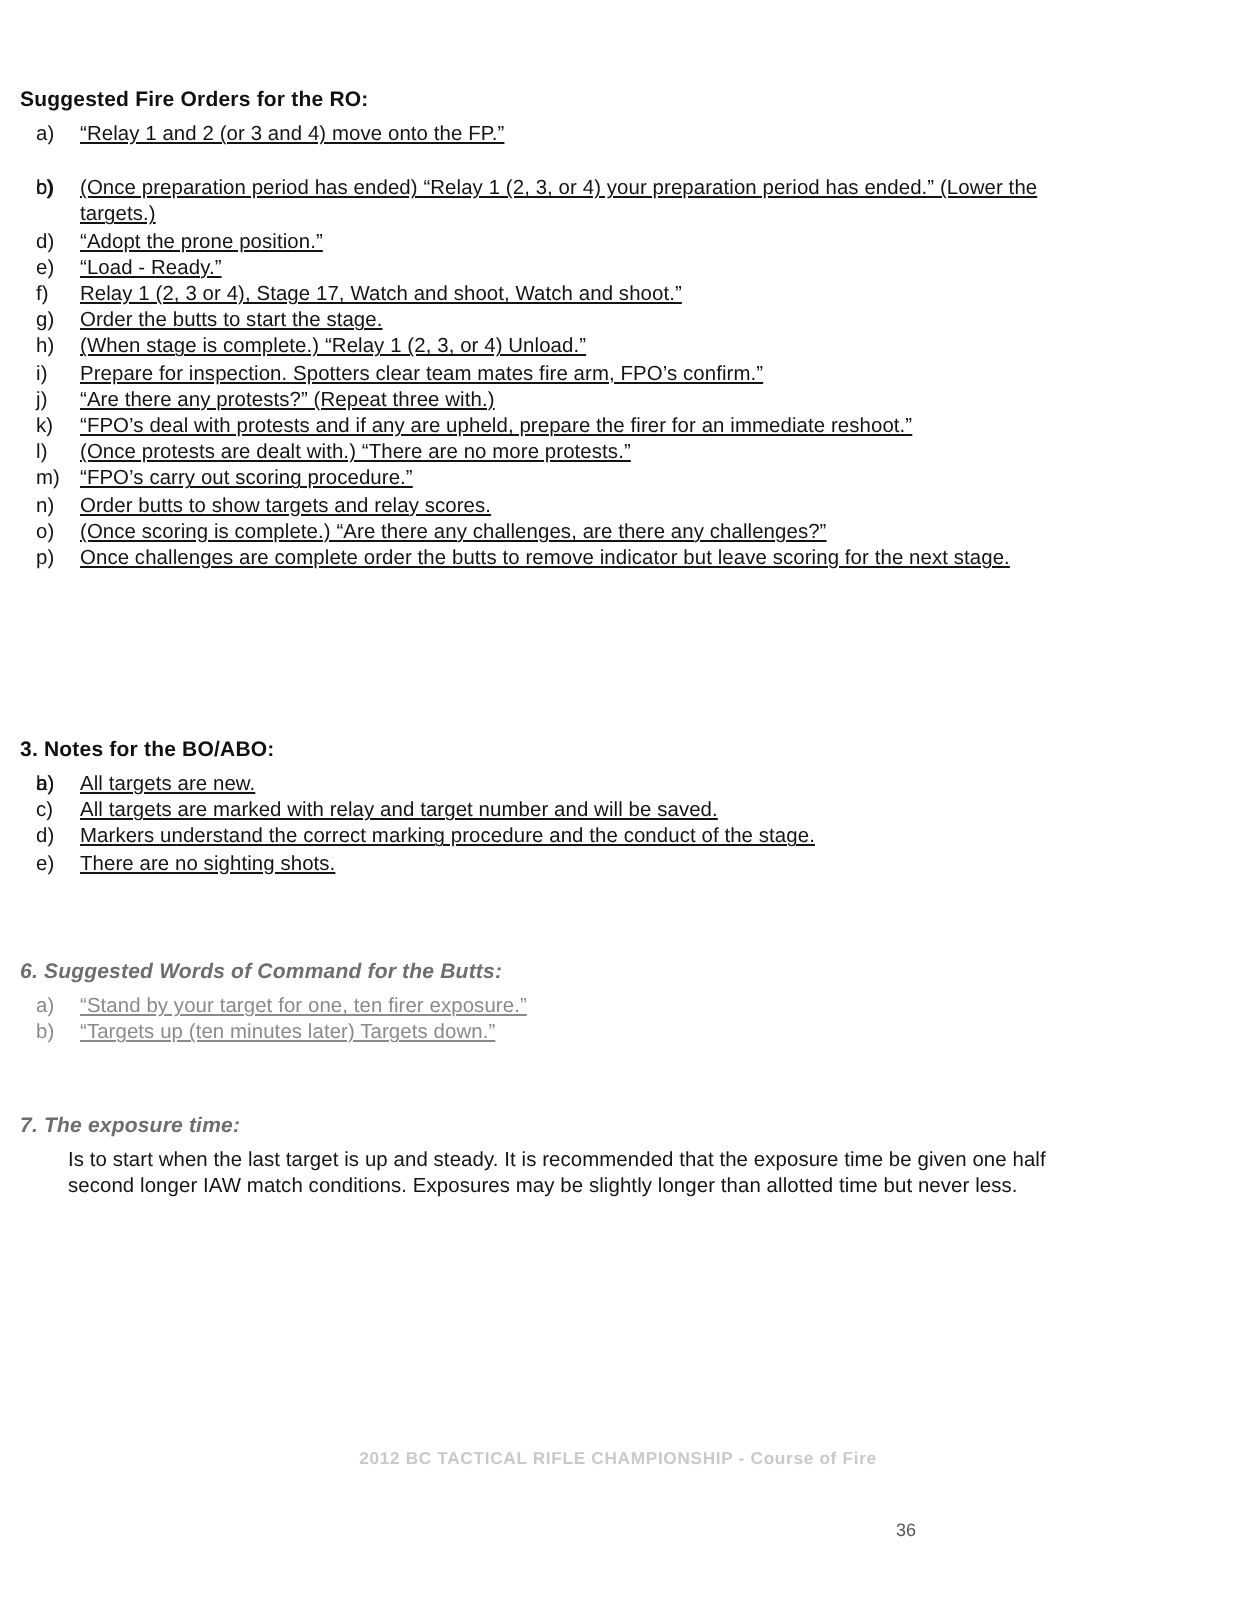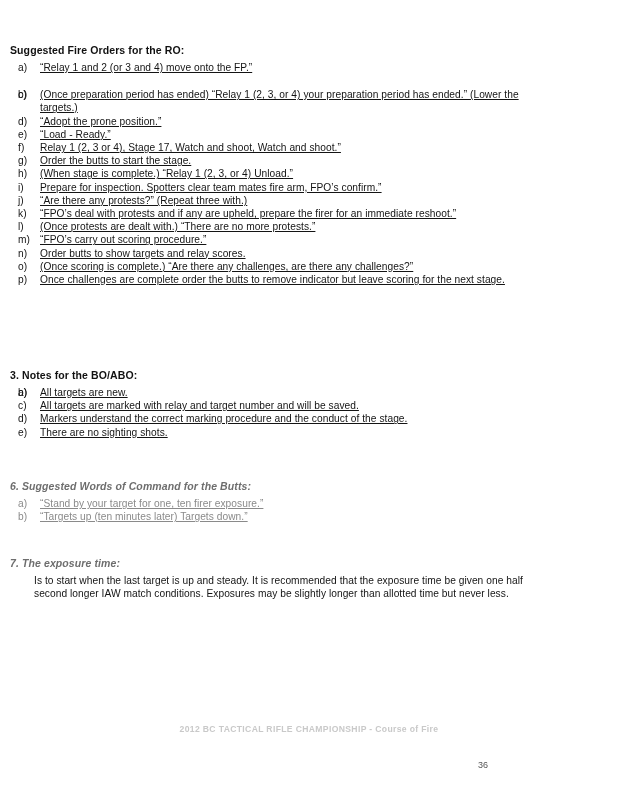--- a/index.html
+++ b/index.html
@@ -97,21 +97,21 @@
     text-align: center;
     font-size: 8.6px;
     font-weight: bold;
     color: #c9c9c9;
     letter-spacing: 0.35px;
   }
   .page-number {
     position: absolute;
     font-size: 9px;
     color: #555555;
-    text-align: center;
+    text-align: left;
   }
 
   .sec-indent { padding-left: 10px; }
 </style>
 </head>
 <body>
 
 <div class="page">
 
   <div class="section" style="top:43px;">

